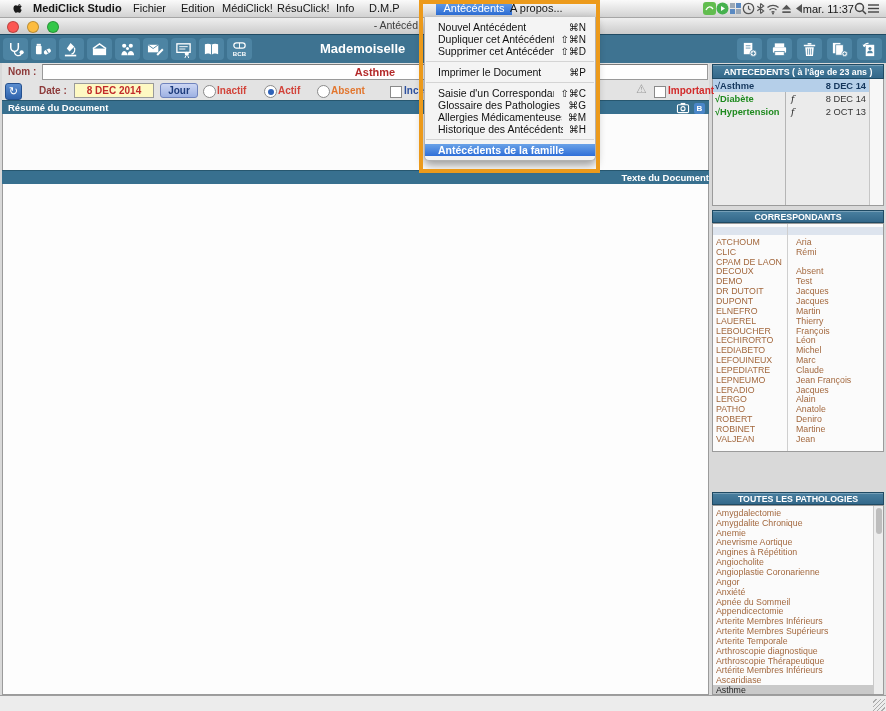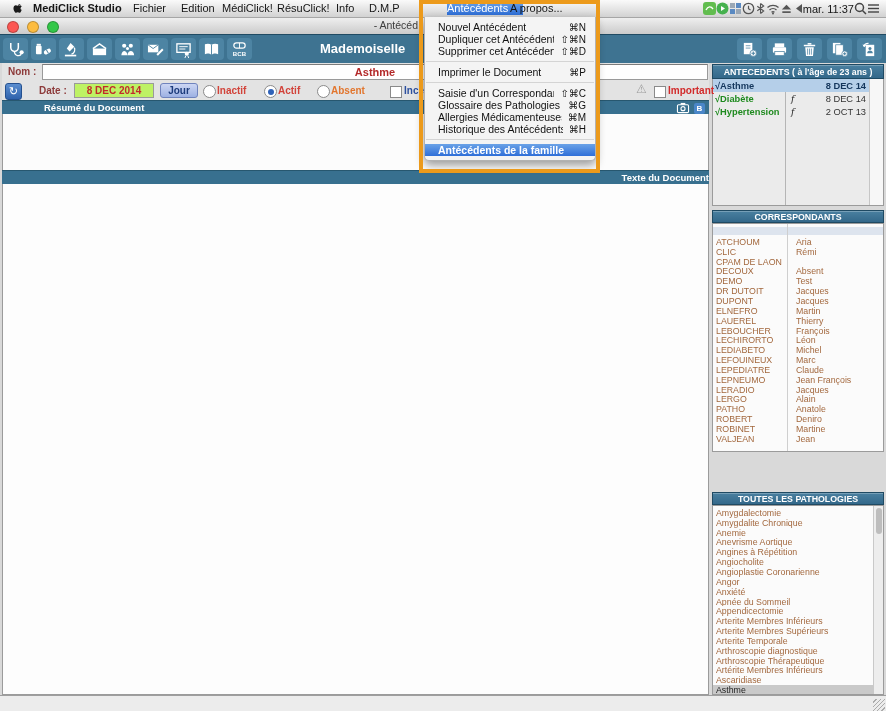--- a/index.html
+++ b/index.html
@@ -11,21 +11,21 @@
   }
   
   .menubar{position:absolute;left:0;top:0;width:886px;height:17px;
     background:linear-gradient(#fafafa,#d2d2d2);border-bottom:1px solid #a6a6a6;
     font-size:11px;color:#151515;z-index:40;}
   .mb-item{position:absolute;top:0;height:15px;line-height:17px;white-space:nowrap;}
   .mb-apple{left:12px;top:2px;}
   .mb-i0{left:33px;font-weight:bold;}
   .mb-i1{left:133px;} .mb-i2{left:181px;} .mb-i3{left:222px;}
   .mb-i4{left:277px;} .mb-i5{left:336px;} .mb-i6{left:369px;}
-  .mb-open{left:447px;width:76px;text-align:left;color:#fff;
+  .mb-open{left:436px;width:76px;text-align:center;color:#fff;
     background:linear-gradient(#71a7e8,#2e6fd8);}
   .mb-about{left:510px;}
   .mb-status{position:absolute;right:6px;top:0;height:17px;display:flex;align-items:center;}
   .mb-status svg{display:block;}
   .mb-clock{font-size:11px;color:#151515;white-space:nowrap;}
   
   .titlebar{position:absolute;left:0;top:17px;width:886px;height:17px;
     background:linear-gradient(#f1f1f1,#cbcbcb);border-bottom:1px solid #8f8f8f;z-index:5;}
   .traffic{position:absolute;left:7px;top:4px;display:flex;gap:8px;}
   .tl{width:10px;height:10px;border-radius:50%;border:1px solid rgba(0,0,0,.25);}
@@ -50,38 +50,38 @@
   .nom-input{position:absolute;left:40px;top:2px;width:664px;height:14px;
     background:#fff;border:1px solid #9a9a9a;border-top-color:#7c7c7c;
     text-align:center;font-size:11px;font-weight:bold;color:#b42a2a;line-height:14px;}
   .row-date{position:absolute;left:2px;top:81px;width:707px;height:19px;
     background:#e3e3e3;border-bottom:1px solid #bcbcbc;z-index:4;}
   .sync-btn{position:absolute;left:3px;top:2px;width:15px;height:15px;border-radius:3px;
     background:linear-gradient(#5b8ed0,#2f62ac);border:1px solid #24508f;
     color:#fff;font-size:11px;line-height:14px;text-align:center;}
   .date-lab{left:37px;}
   .date-input{position:absolute;left:72px;top:2px;width:78px;height:13px;
-    background:#bef264;border:1px solid #9a9a9a;text-align:center;
+    background:#fef9c3;border:1px solid #9a9a9a;text-align:center;
     font-size:10px;font-weight:bold;color:#c22b2b;line-height:13px;}
   .jour-btn{position:absolute;left:158px;top:2px;width:36px;height:13px;border-radius:3px;
     background:linear-gradient(#ccd6f3,#9db1e3);border:1px solid #6f83bd;
     color:#1d3c7c;font-size:10px;font-weight:bold;text-align:center;line-height:13px;}
   .radio{position:absolute;top:4px;width:11px;height:11px;border-radius:50%;
     background:#fff;border:1px solid #8a8a8a;}
   .radio .dot{position:absolute;left:2.5px;top:2.5px;width:6px;height:6px;border-radius:50%;background:#2f62b8;}
   .cbox{position:absolute;top:4.5px;width:10px;height:10px;background:#fff;border:1px solid #8a8a8a;}
   .opt-lab{position:absolute;top:4px;font-size:10px;font-weight:bold;white-space:nowrap;}
   .c-red{color:#d2433a;} .c-orange{color:#e2762e;} .c-blue{color:#2c4f9e;}
   .warn{position:absolute;left:634px;top:1px;font-size:12px;color:#9c9c9c;}
   .imp-lab{color:#d22b2b;}
   
   .sec-header{position:absolute;left:2px;width:707px;height:13px;background:#38708f;
     border-top:1px solid #27576f;color:#fff;font-size:9.5px;font-weight:bold;
     line-height:13px;z-index:4;}
-  .sec-header .t{padding-left:6px;margin-left:36px;}
+  .sec-header .t{padding-left:6px;}
   .resume-header{top:100px;}
   .texte-header{top:170px;text-align:right;}
   .hdr-icons{position:absolute;right:4px;top:1px;display:flex;gap:4px;align-items:center;}
   .bb{width:11px;height:11px;border-radius:2px;background:#4a86c8;color:#fff;
     font-size:8px;font-weight:bold;text-align:center;line-height:11px;}
   .resume-area{position:absolute;left:2px;top:113px;width:705px;height:56px;
     background:#fcfcfc;border:1px solid #9b9b9b;z-index:3;}
   .texte-area{position:absolute;left:2px;top:183px;width:705px;height:510px;
     background:#fdfdfd;border:1px solid #9b9b9b;z-index:3;}
   

